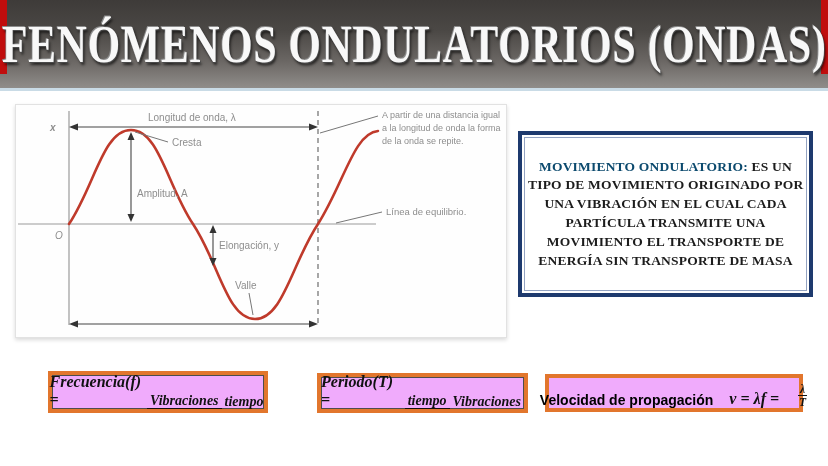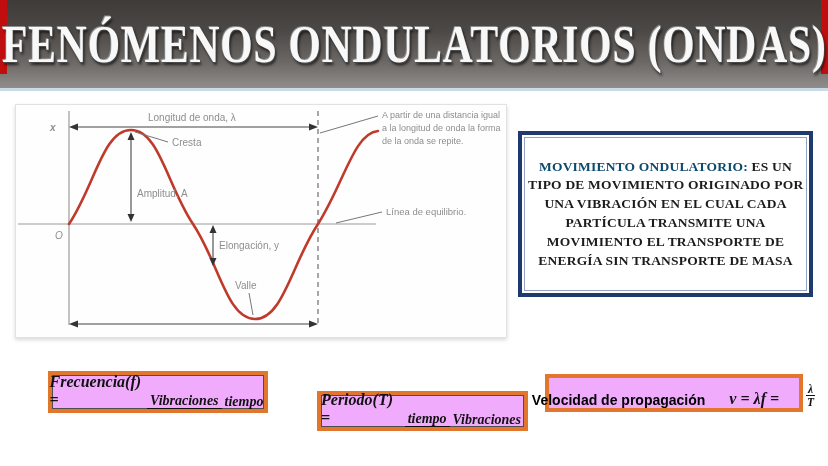--- a/index.html
+++ b/index.html
@@ -32,22 +32,22 @@
           text-align:center;padding:4px 6px;}
   .defbox .line{font-family:"Liberation Serif",serif;font-weight:700;font-size:13.5px;
                 line-height:18.8px;color:#1c1c1c;letter-spacing:.2px;white-space:nowrap;}
   .defbox .lead{font-weight:900;color:#0c4a6e;}
 
   
   .fbox{position:absolute;box-sizing:border-box;border:4px solid #e2762d;background:#f0abfc;
         display:flex;align-items:flex-end;justify-content:center;}
   .fbox.inner{box-shadow:inset 0 0 0 1px #4d4d4d;}
   .fbox1{left:48px;top:371px;width:220px;height:42px;}
-  .fbox2{left:317px;top:391px;width:211px;height:40px;}
-  .fbox3{left:545px;top:374px;width:258px;height:38px;gap:24px;padding:0 3px;}
+  .fbox2{left:317px;top:373px;width:211px;height:40px;}
+  .fbox3{left:545px;top:374px;width:258px;height:38px;gap:16px;padding:0 3px;}
   .math{font-family:"Liberation Serif",serif;font-weight:700;font-style:italic;color:#111;}
   .lhs{font-size:16px;margin-right:6px;}
   .frac{display:inline-flex;flex-direction:row;align-items:center;vertical-align:middle;}
   .frac .num{font-size:14px;line-height:15px;padding:0 3px;border-bottom:1.8px solid #111;}
   .frac .den{font-size:14px;line-height:15px;padding:0 3px;}
   .vlabel{font-family:"Liberation Sans",sans-serif;font-weight:700;font-size:14px;color:#000;
           white-space:nowrap;}
   .vmath{font-size:16px;white-space:nowrap;}
   .sfrac{display:inline-flex;flex-direction:column;align-items:center;vertical-align:middle;
          margin-left:2px;}

